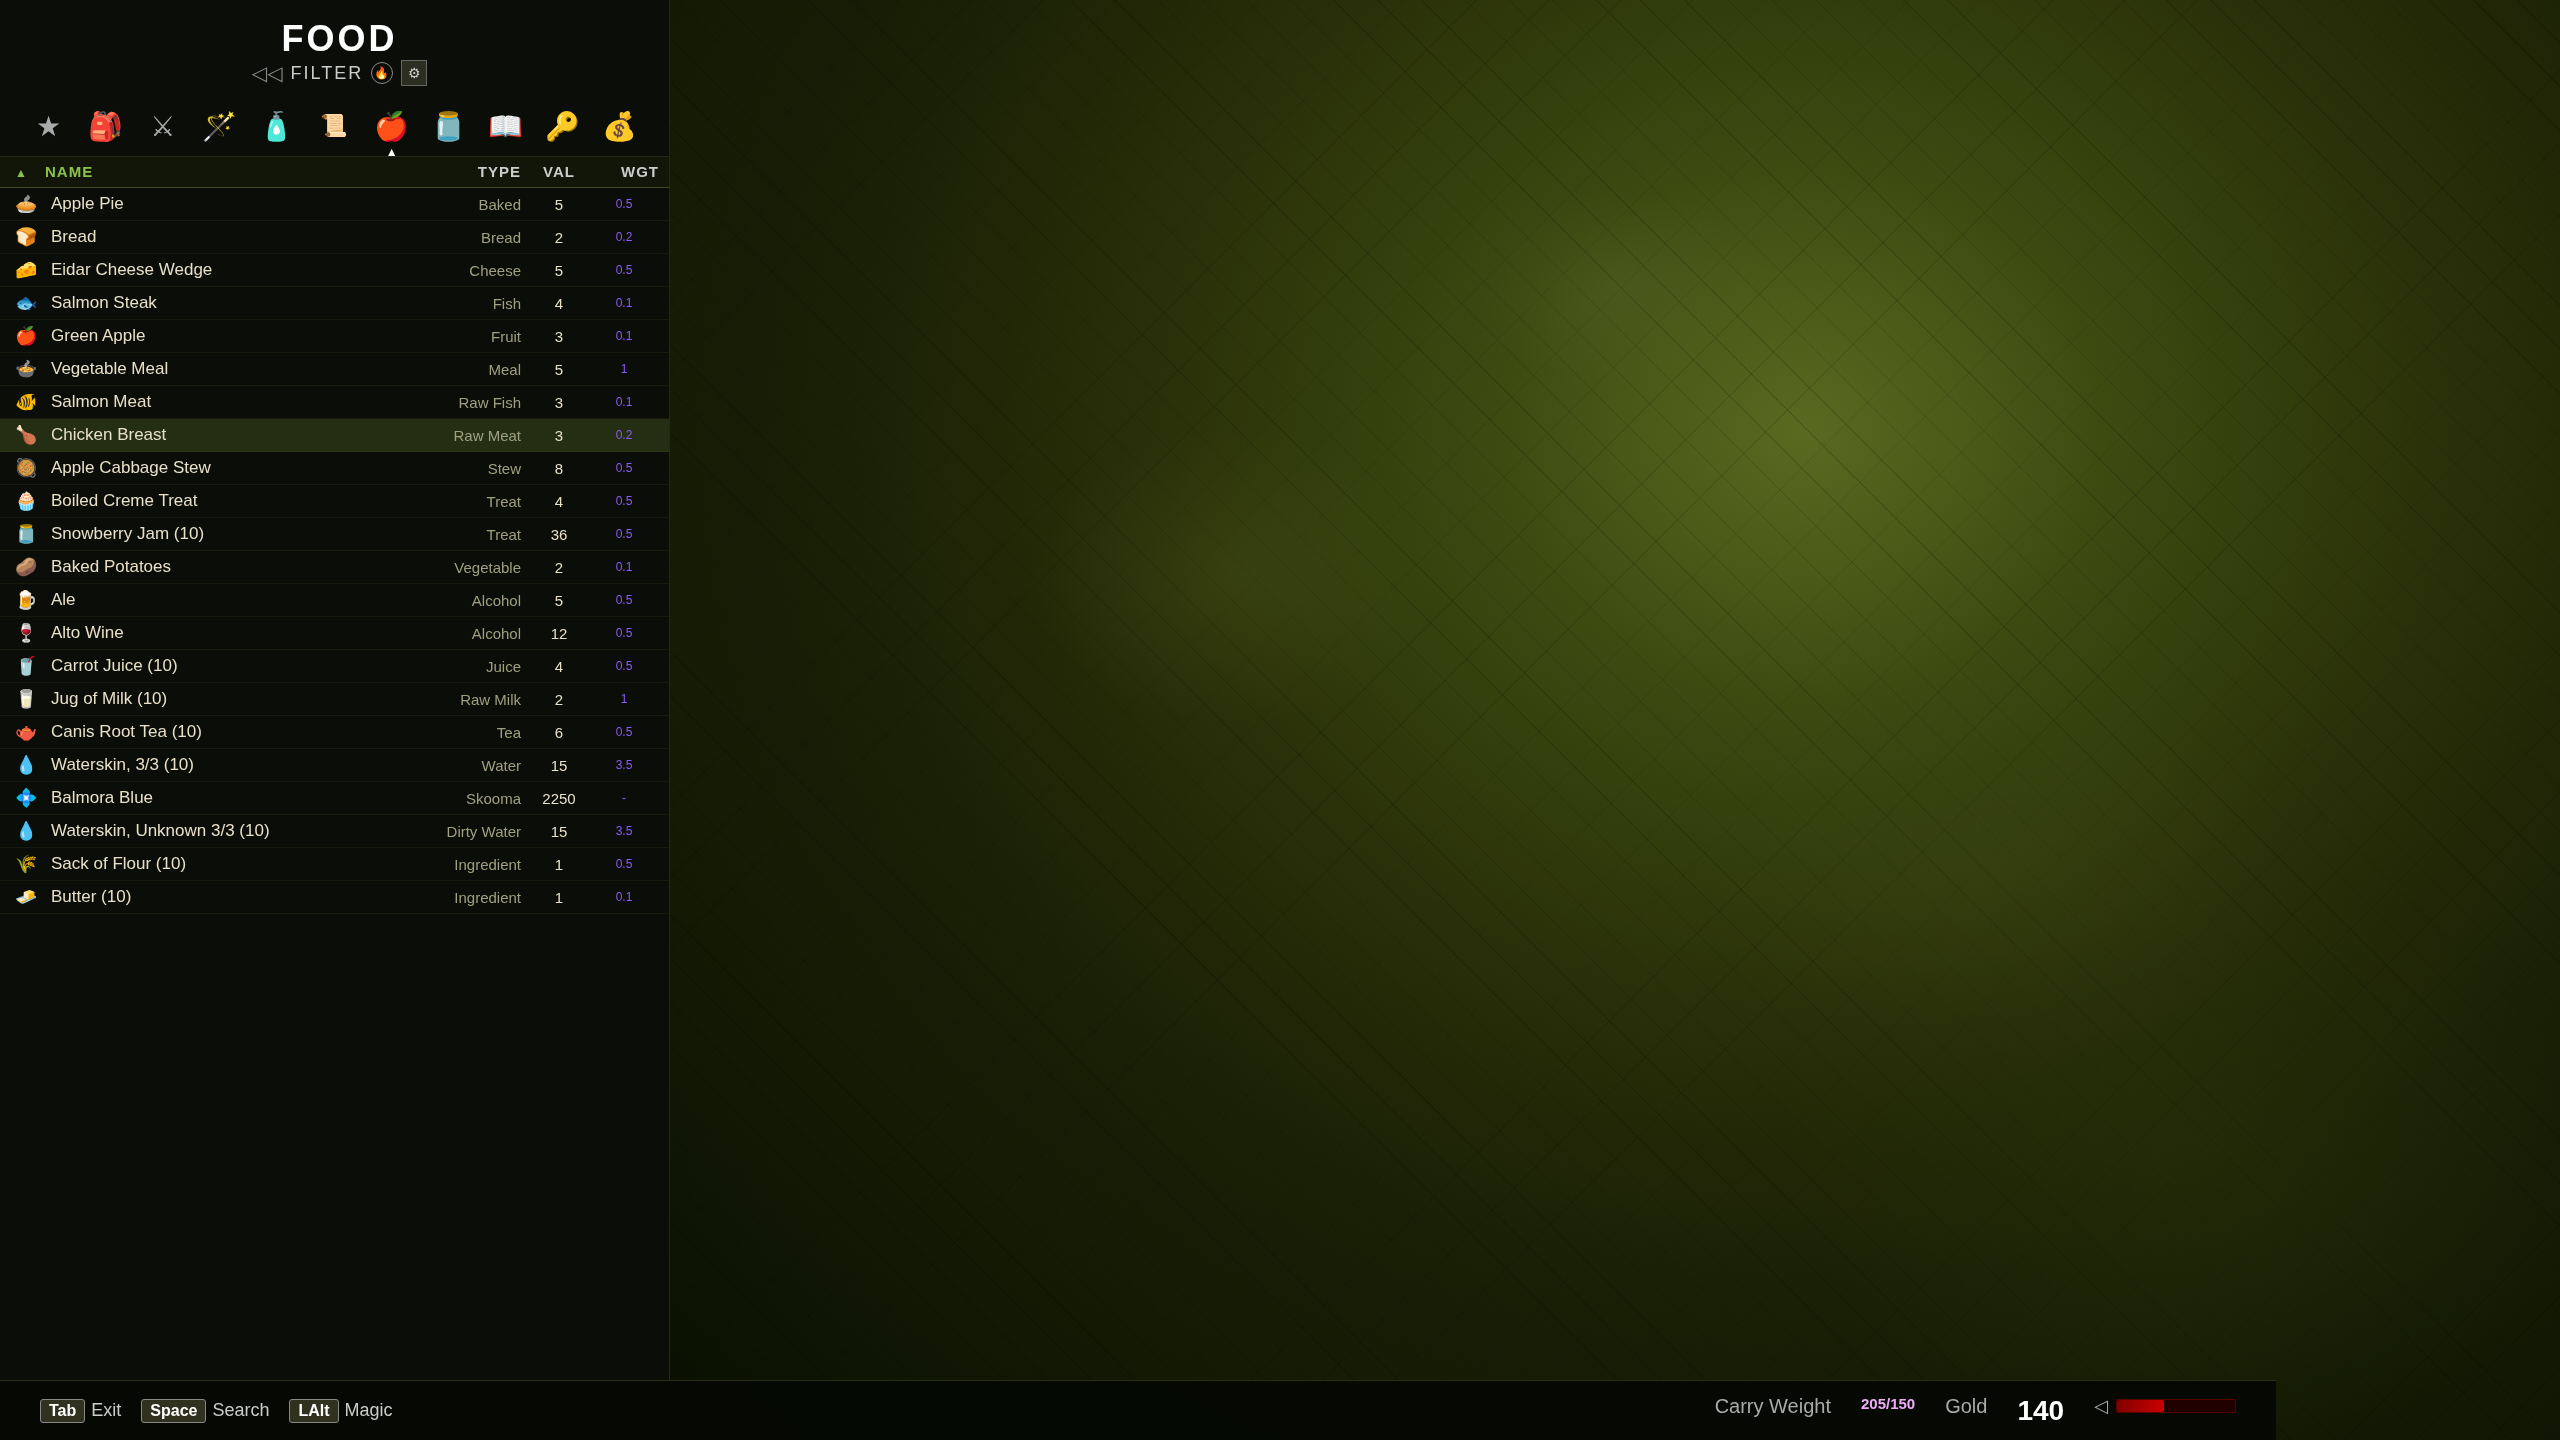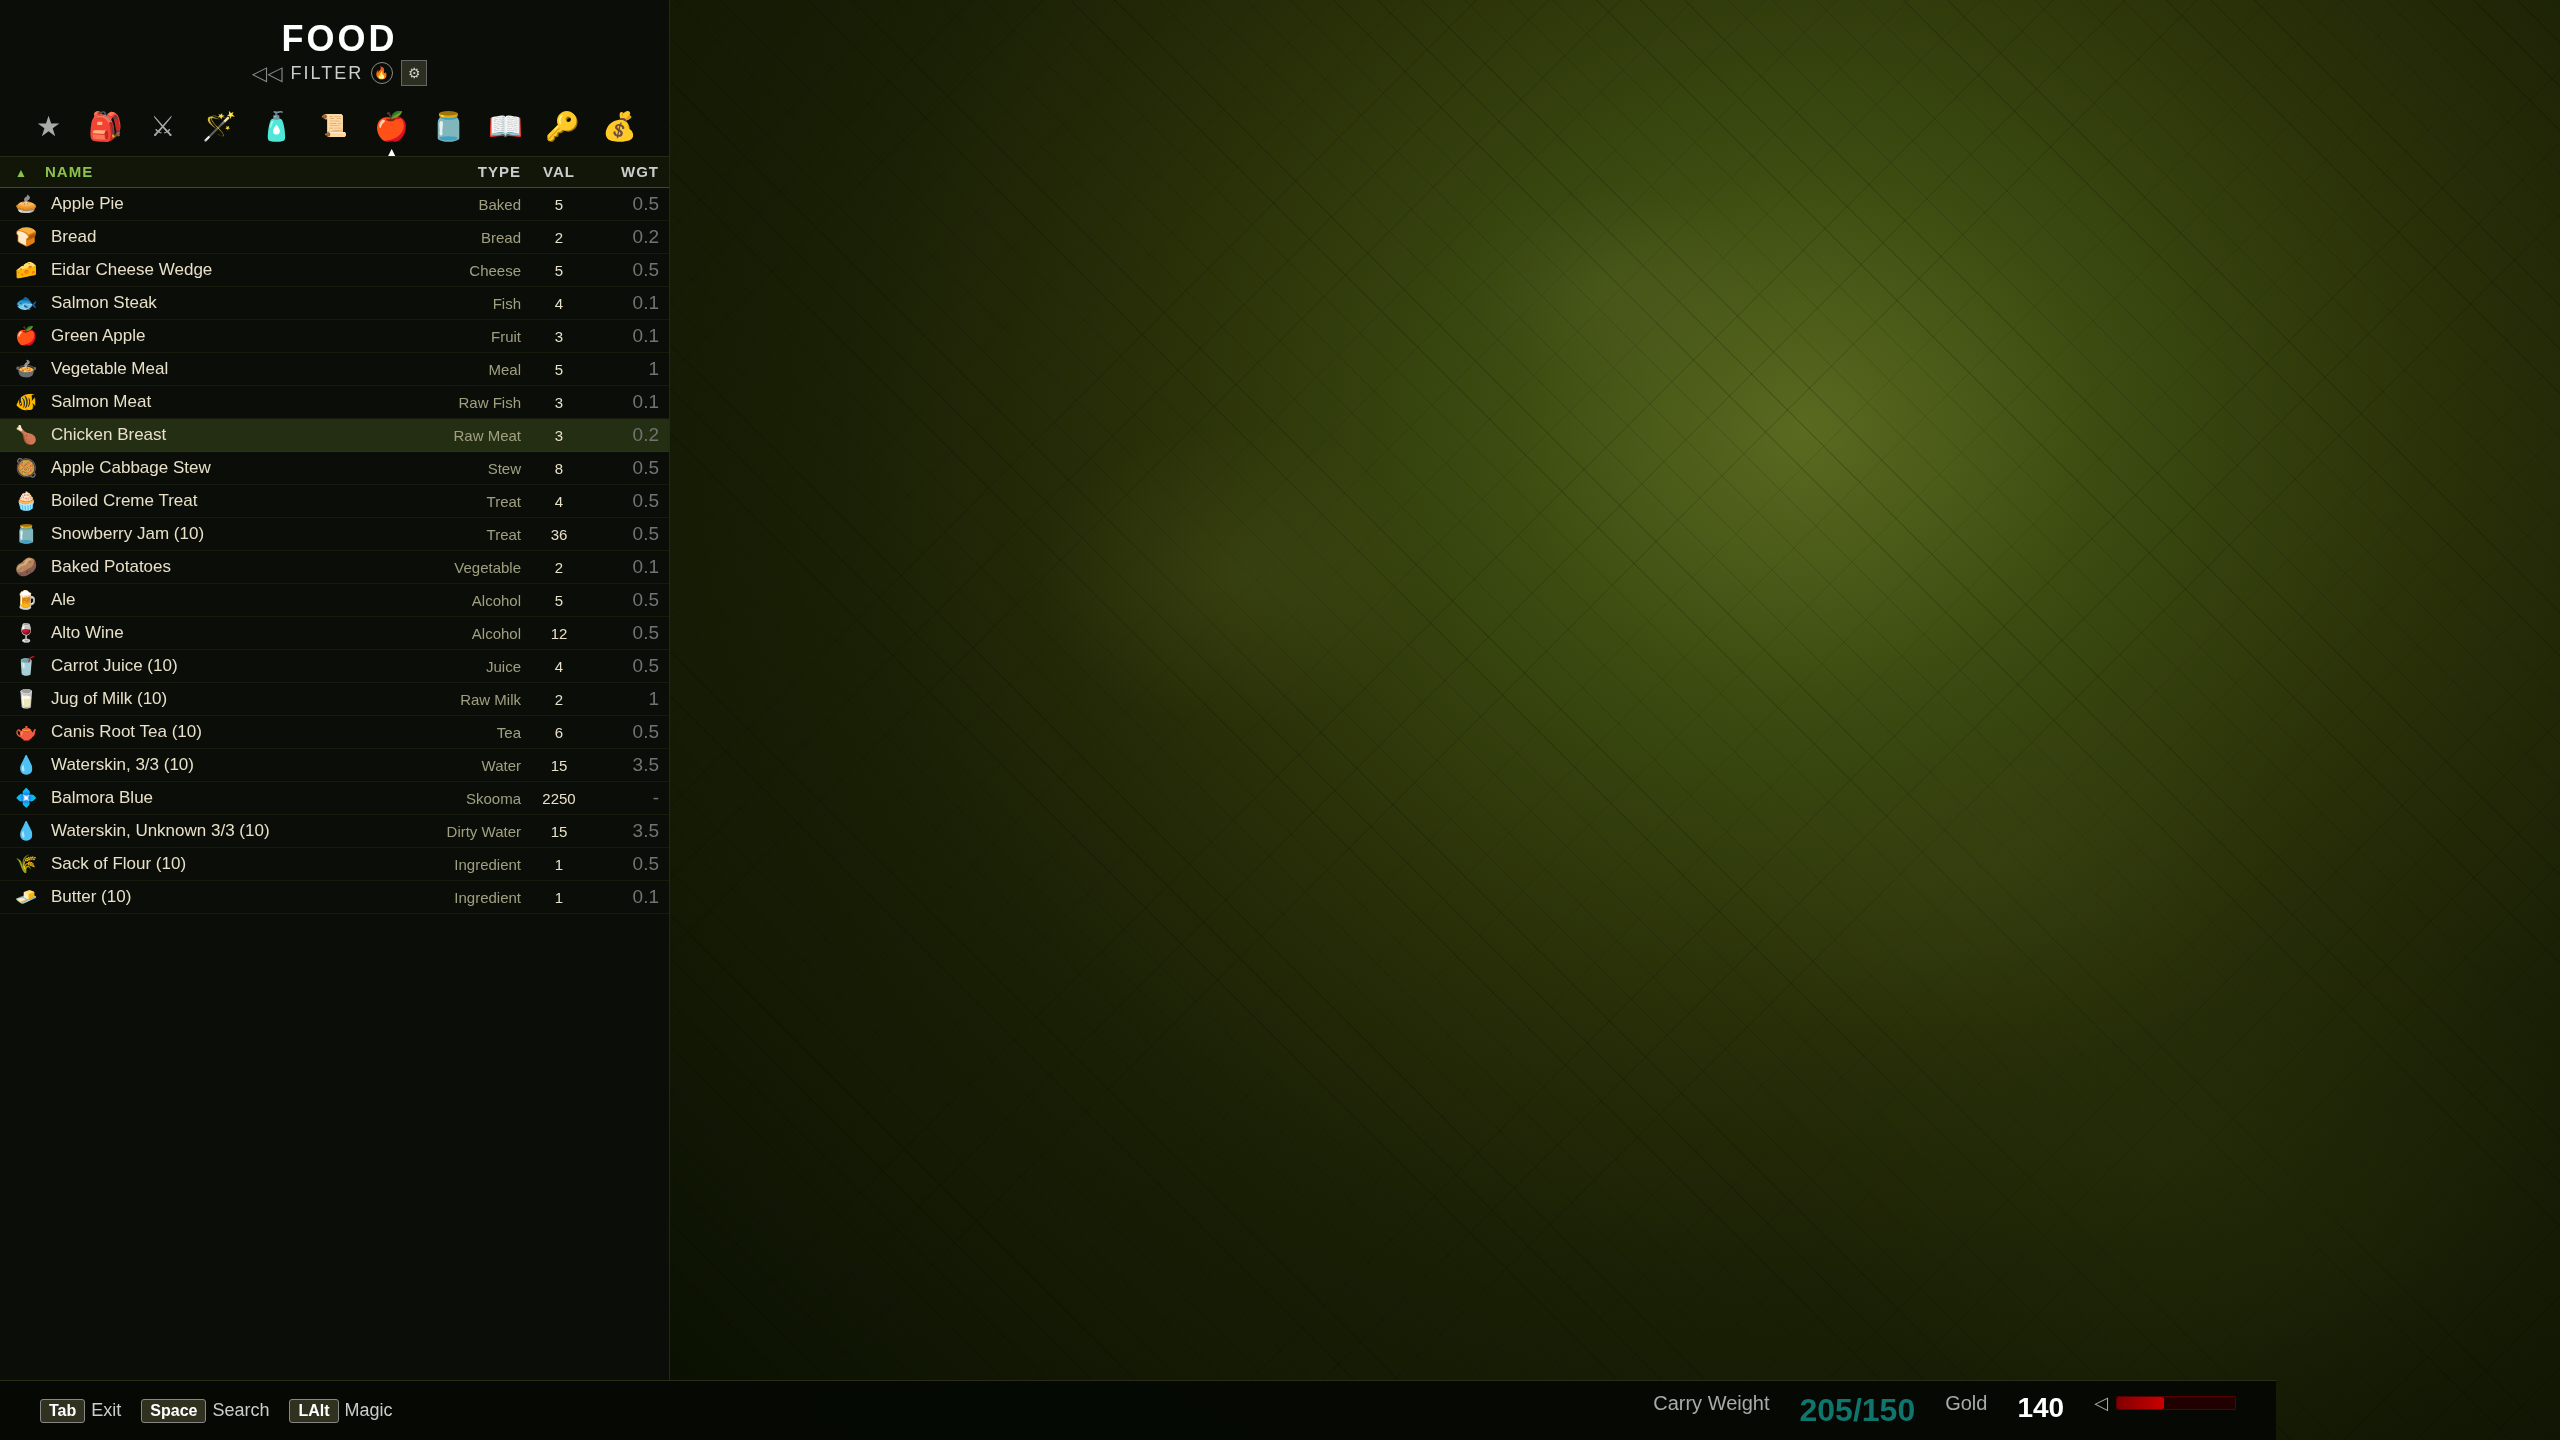--- a/index.html
+++ b/index.html
@@ -167,23 +167,23 @@
       font-size: 15px;
       text-align: right;
       padding-right: 8px;
     }
     .item-val {
       color: #e8e0c8;
       font-size: 15px;
       text-align: center;
     }
     .item-wgt {
-      color: #737373;
-      font-size: 19px;
-      text-align: right;
+      color: #8b5cf6;
+      font-size: 12px;
+      text-align: center;
     }
 
     
     .bottom-bar {
       position: absolute;
       bottom: 0; left: 0;
       width: 2276px;
       height: 60px;
       background: rgba(5,8,3,0.95);
       border-top: 1px solid rgba(100,100,60,0.4);
@@ -214,21 +214,21 @@
       font-weight: bold;
     }
     .bottom-right {
       display: flex;
       align-items: flex-start;
       gap: 30px;
       color: #ccc;
       font-size: 20px;
     }
     .carry-weight-label { color: #aaa; }
-    .carry-weight-val { color: #0f766e; font-weight: bold; font-size: 32px; }
+    .carry-weight-val { color: #f0abfc; font-weight: bold; font-size: 15px; }
     .gold-label { color: #aaa; }
     .gold-val { color: #ffffff; font-weight: bold; font-size: 28px; }
     .health-bar-container {
       display: flex;
       align-items: center;
       gap: 8px;
     }
     .nav-arrow { color: #aaa; font-size: 18px; }
     .health-bar {
       width: 120px;

